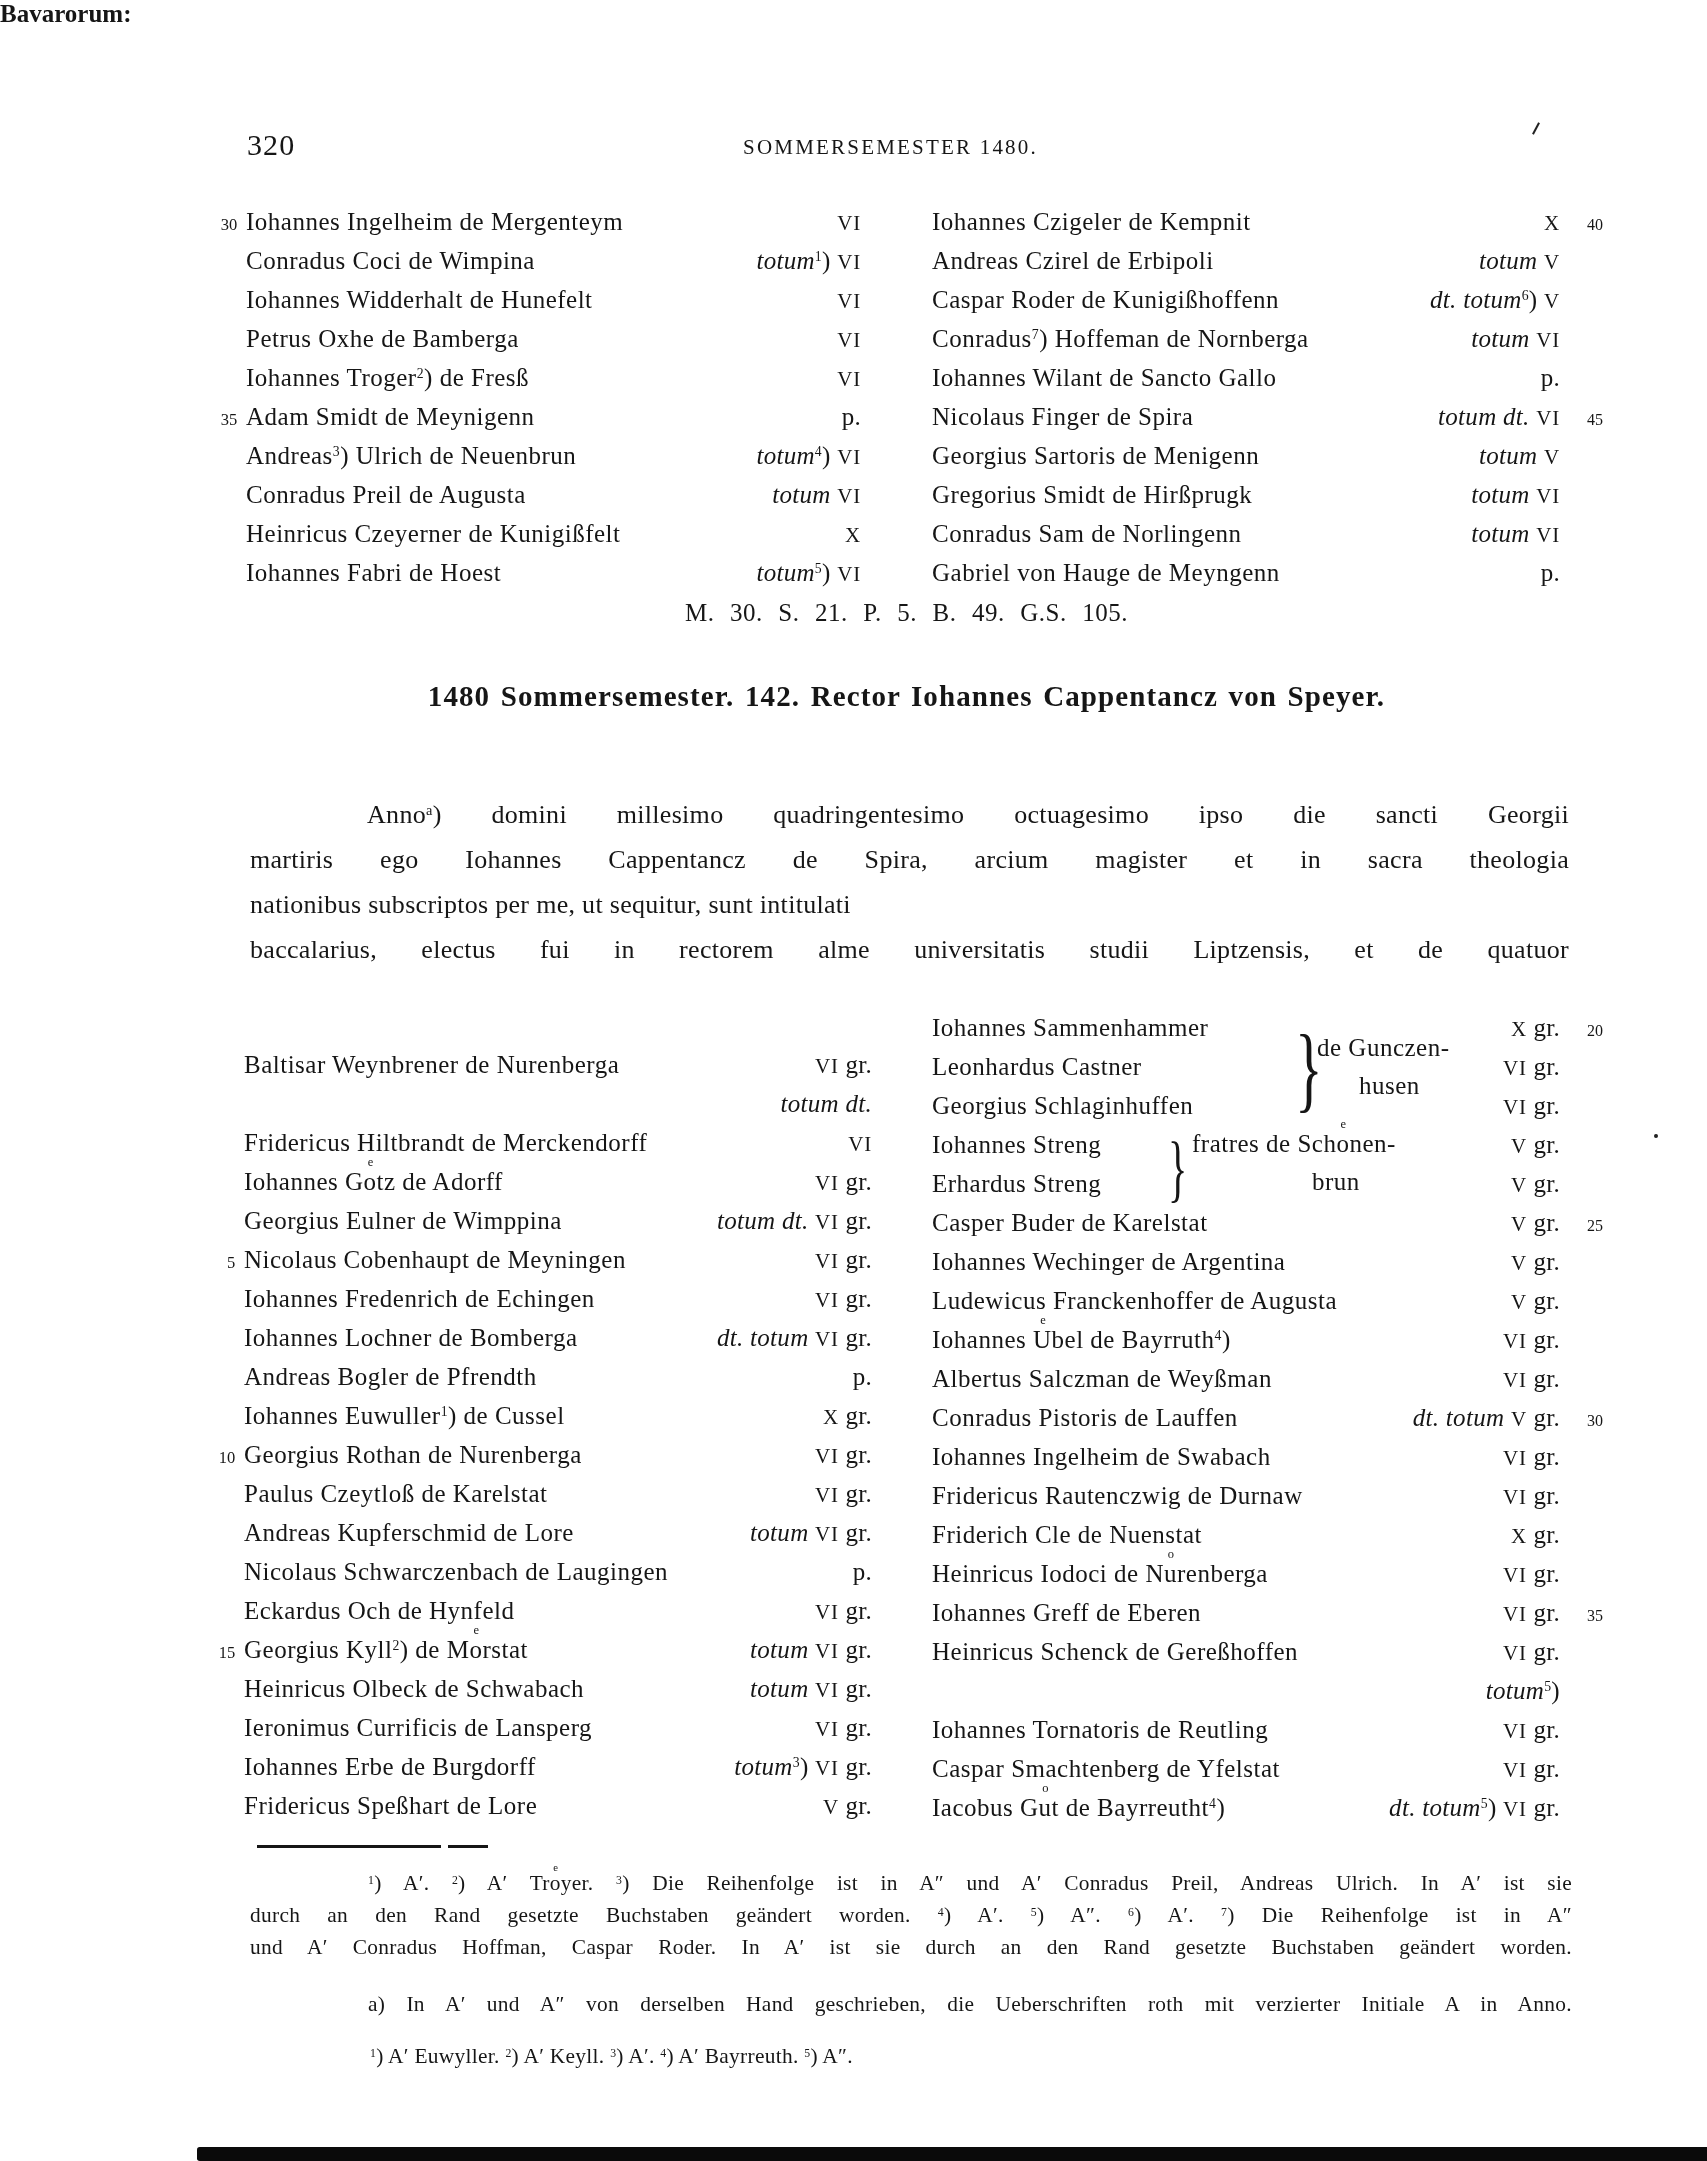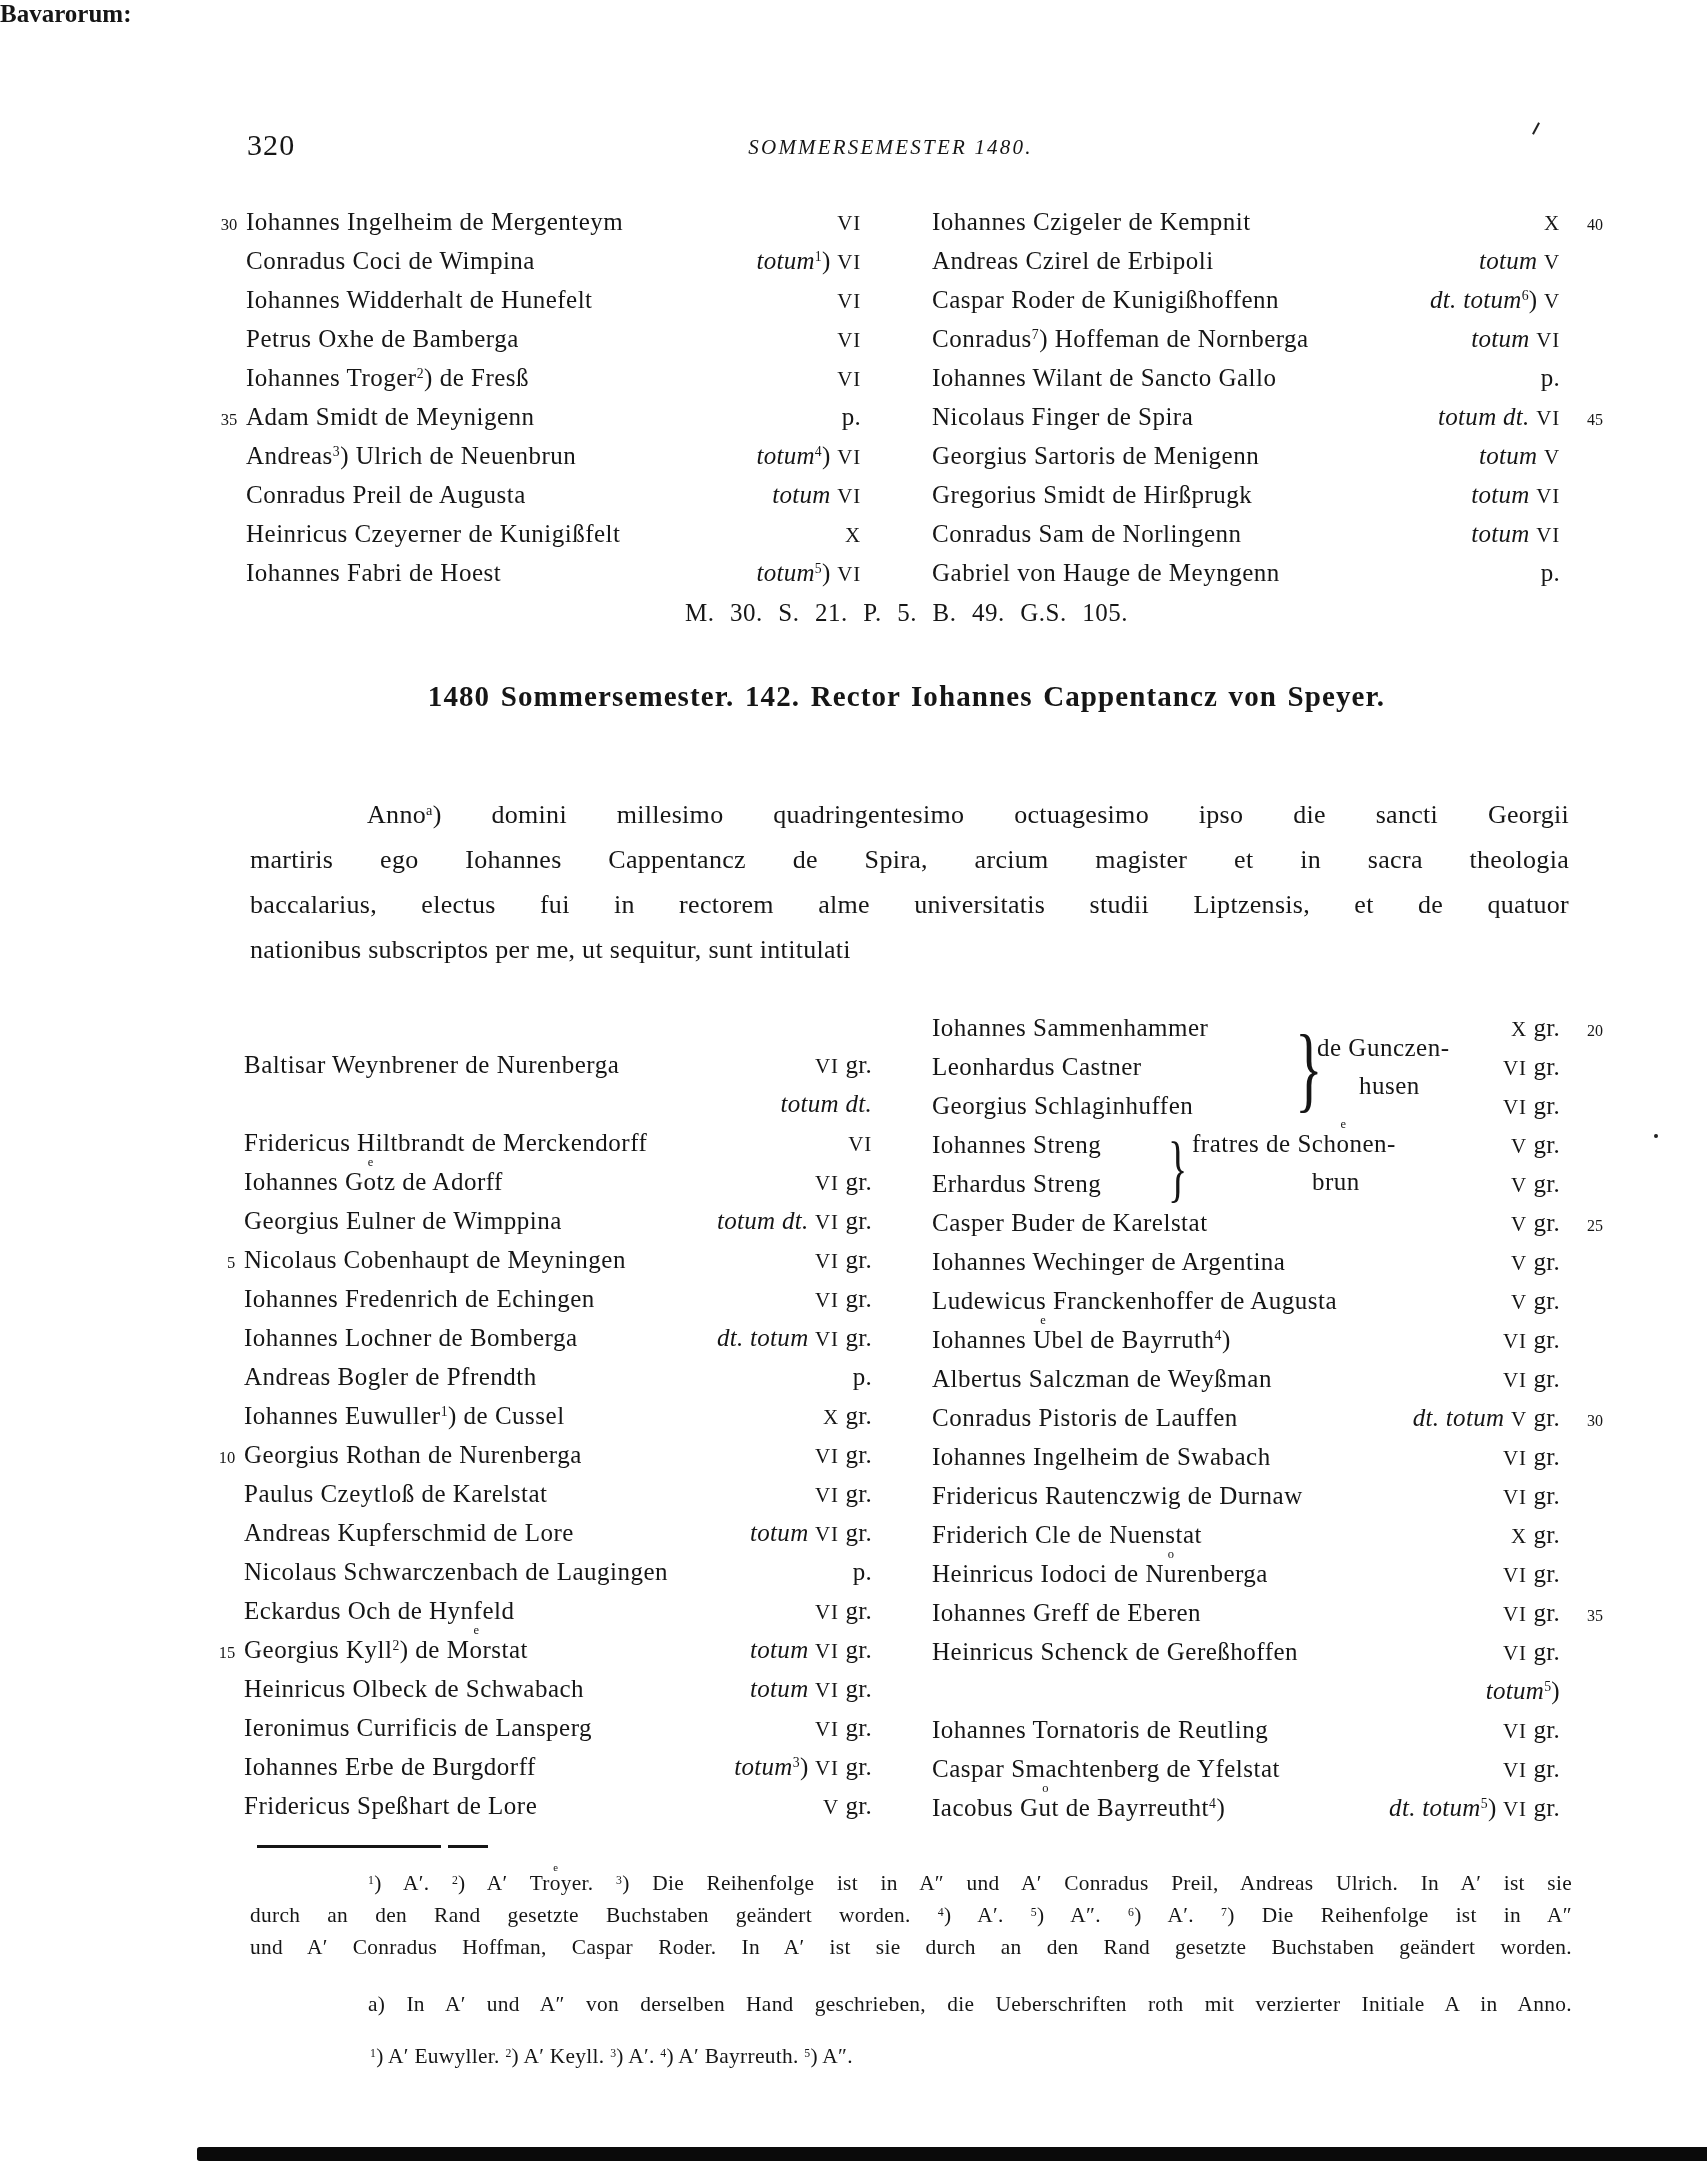--- a/index.html
+++ b/index.html
@@ -8,21 +8,21 @@
     width:1707px;
     height:2161px;
     background:#fff;
     font-family:"Liberation Serif","DejaVu Serif",serif;
     color:#161616;
     overflow:hidden;
   }
   .abs{position:absolute;}
   
   #pgnum{left:247px;top:130px;font-size:30px;line-height:1;letter-spacing:1.1px;}
-  #runhead{left:231px;top:135px;width:1319px;text-align:center;font-size:21px;letter-spacing:2.2px;font-style:italic;}
+  #runhead{left:231px;top:135px;width:1319px;text-align:center;font-size:21px;letter-spacing:2.2px;}
   #tick{left:1535px;top:122px;width:2.2px;height:13px;background:#222;transform:rotate(28deg);}
   #dot{left:1654px;top:1134px;width:3.8px;height:3.8px;background:#222;border-radius:50%;}
   #bottombar{left:197px;top:2147px;width:1511px;height:14.3px;background:#0a0a0a;border-radius:2.7px 0 0 2.7px;}
   
   .listcol{font-size:25px;}
   #toplist-left{left:201px;top:202px;width:660px;}
   #toplist-right{left:932px;top:202px;width:671px;}
   #bav-left{left:199px;top:1045px;width:673px;}
   #bav-right{left:932px;top:1008px;width:671px;}
   .row{display:flex;align-items:baseline;height:39px;line-height:39px;white-space:nowrap;}
@@ -176,22 +176,22 @@
       </div>
     </div>
 
   <div class="abs" id="totals">M. 30. S. 21. P. 5. B. 49. G.S. 105.</div>
 
   <div class="abs" id="heading">1480 Sommersemester.  142. Rector Iohannes Cappentancz von Speyer.</div>
 
   <div class="abs" id="para">
     <div class="pline first">Anno<sup>a</sup>) domini millesimo quadringentesimo octuagesimo ipso die sancti Georgii</div>
     <div class="pline">martiris ego Iohannes Cappentancz de Spira, arcium magister et in sacra theologia</div>
+    <div class="pline last">nationibus subscriptos per me, ut sequitur, sunt intitulati</div>
     <div class="pline">baccalarius, electus fui in rectorem alme universitatis studii Liptzensis, et de quatuor</div>
-    <div class="pline last">nationibus subscriptos per me, ut sequitur, sunt intitulati</div>
   </div>
 
   <div class="abs listcol" id="bav-header" style="font-weight:bold">Bavarorum:</div>
   <div class="abs listcol" id="bav-left">
       <div class="row">
         <span class="ln"></span>
         <span class="nm">Baltisar Weynbrener de Nurenberga</span>
         <span class="fee"><span class="rn">VI</span> gr.</span>
       </div>
       <div class="row">

